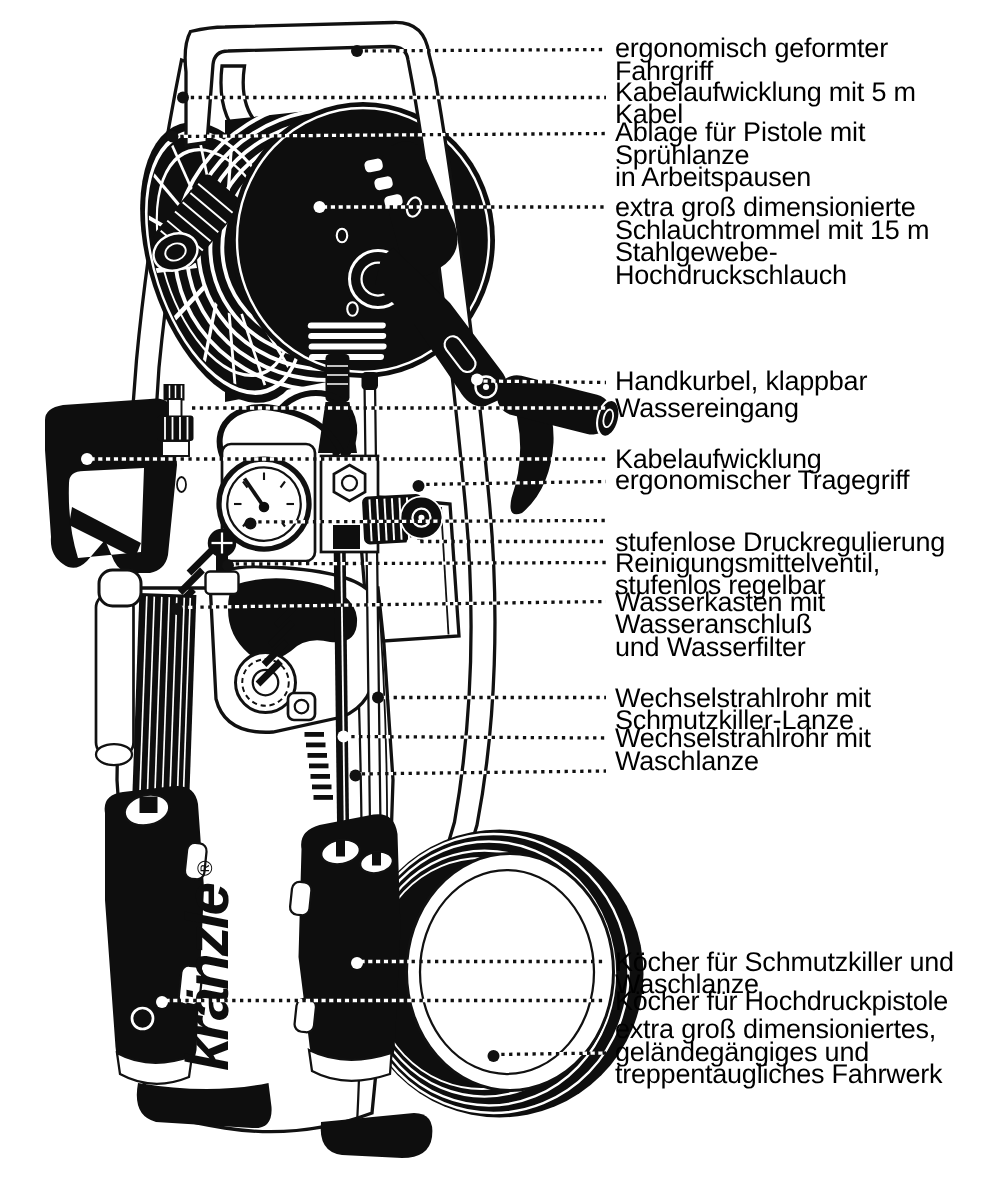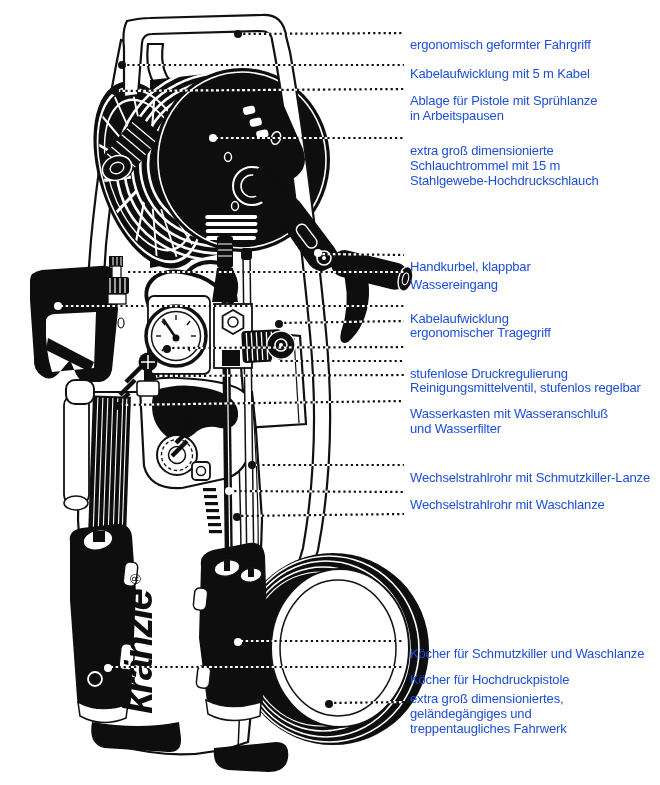--- a/index.html
+++ b/index.html
@@ -1,20 +1,20 @@
 <!DOCTYPE html>
 <html><head>
 <meta charset="utf-8">
 <style>
   html,body{margin:0;padding:0;background:#fff;}
   .stage{position:relative;width:660px;height:785px;background:#fff;overflow:hidden;
          font-family:"Liberation Sans", sans-serif;}
   .stage svg{position:absolute;left:0;top:0;}
-  .lbl{position:absolute;left:410px;font-size:13px;line-height:15px;color:#1d4ed8;
-       white-space:pre-line;letter-spacing:-0.15px;margin-top:12px;}
+  .lbl{position:absolute;left:410px;font-size:18px;line-height:15px;color:#000000;
+       white-space:pre-line;letter-spacing:-0.15px;}
   .ink{fill:#0e0e0e;}
   .out{fill:#ffffff;stroke:#111;stroke-width:2.2;}
   .thin{fill:none;stroke:#111;stroke-width:1.5;}
   .wline{stroke:#fff;fill:none;}
   .leadB{stroke:#111;stroke-width:2.2;stroke-dasharray:2.2 3;fill:none;}
   .leadW{stroke:#fff;stroke-width:2.2;stroke-dasharray:3 2.2;stroke-dashoffset:-2.2;fill:none;}
 </style>
 </head>
 <body>
 

